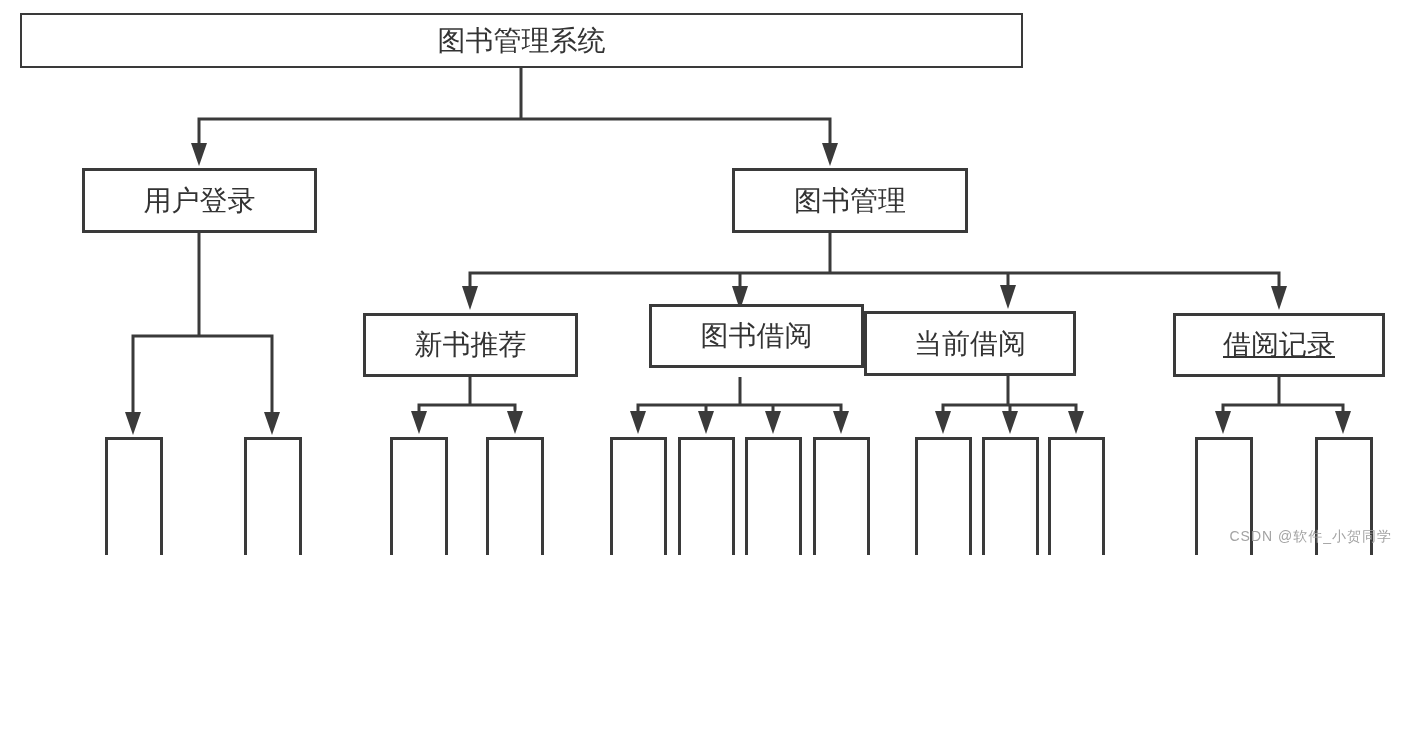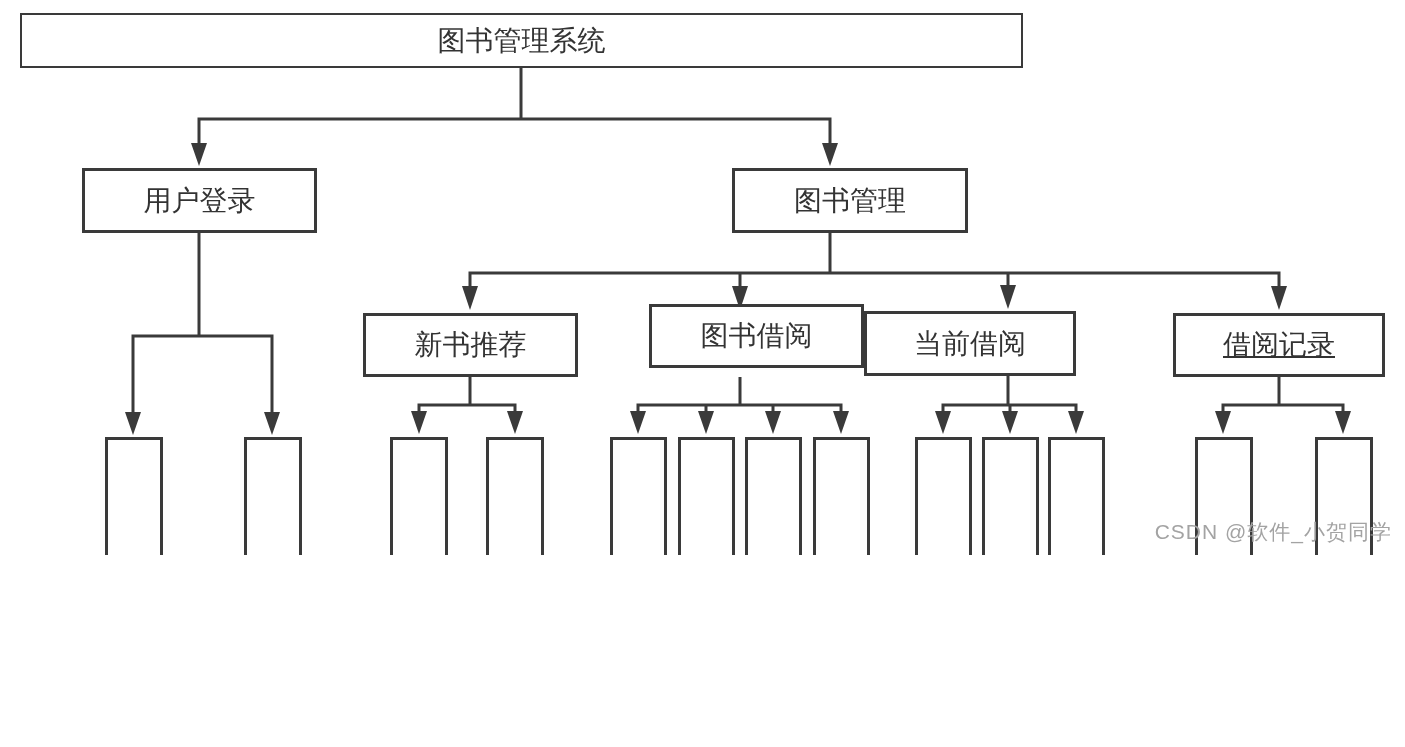--- a/index.html
+++ b/index.html
@@ -26,21 +26,21 @@
   .leaf{
     writing-mode:vertical-rl;
     text-orientation:mixed;
     letter-spacing:4px;
     font-size:27px;
     white-space:normal;
   }
   .watermark{
     position:absolute;
     right:13px;bottom:9px;
-    font-size:21px;
+    font-size:14px;
     color:#a3a3a3;
     letter-spacing:1px;
     z-index:5;
   }
 </style>
 </head>
 <body>
 
 <div id="canvas">
 

